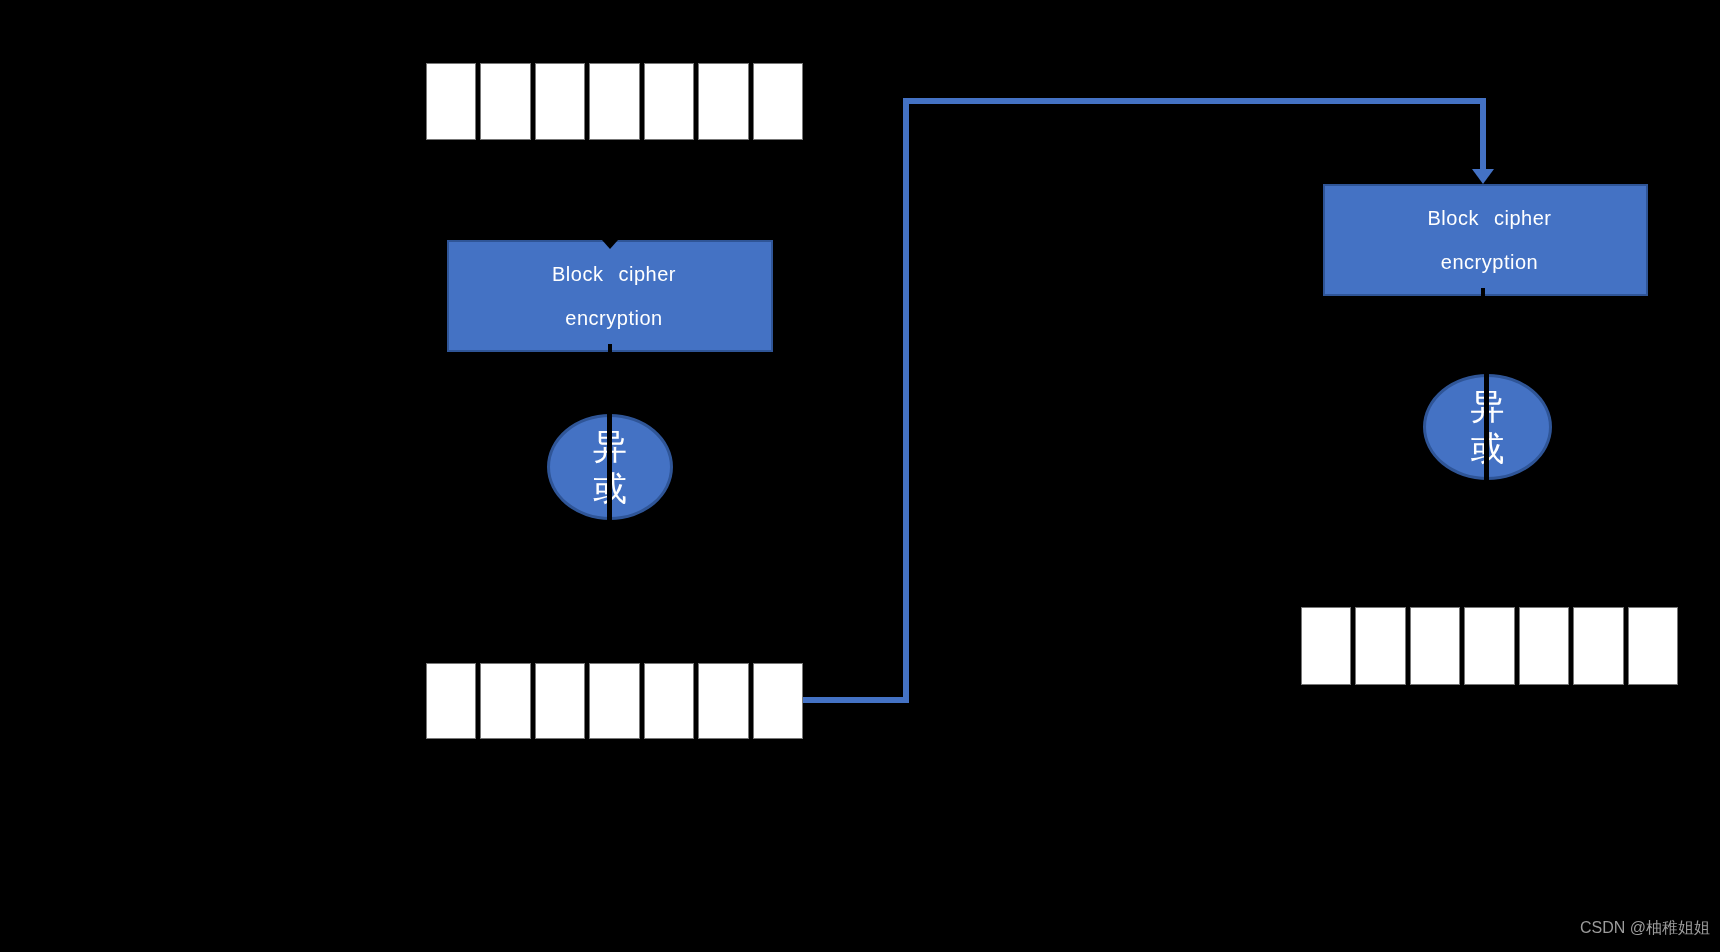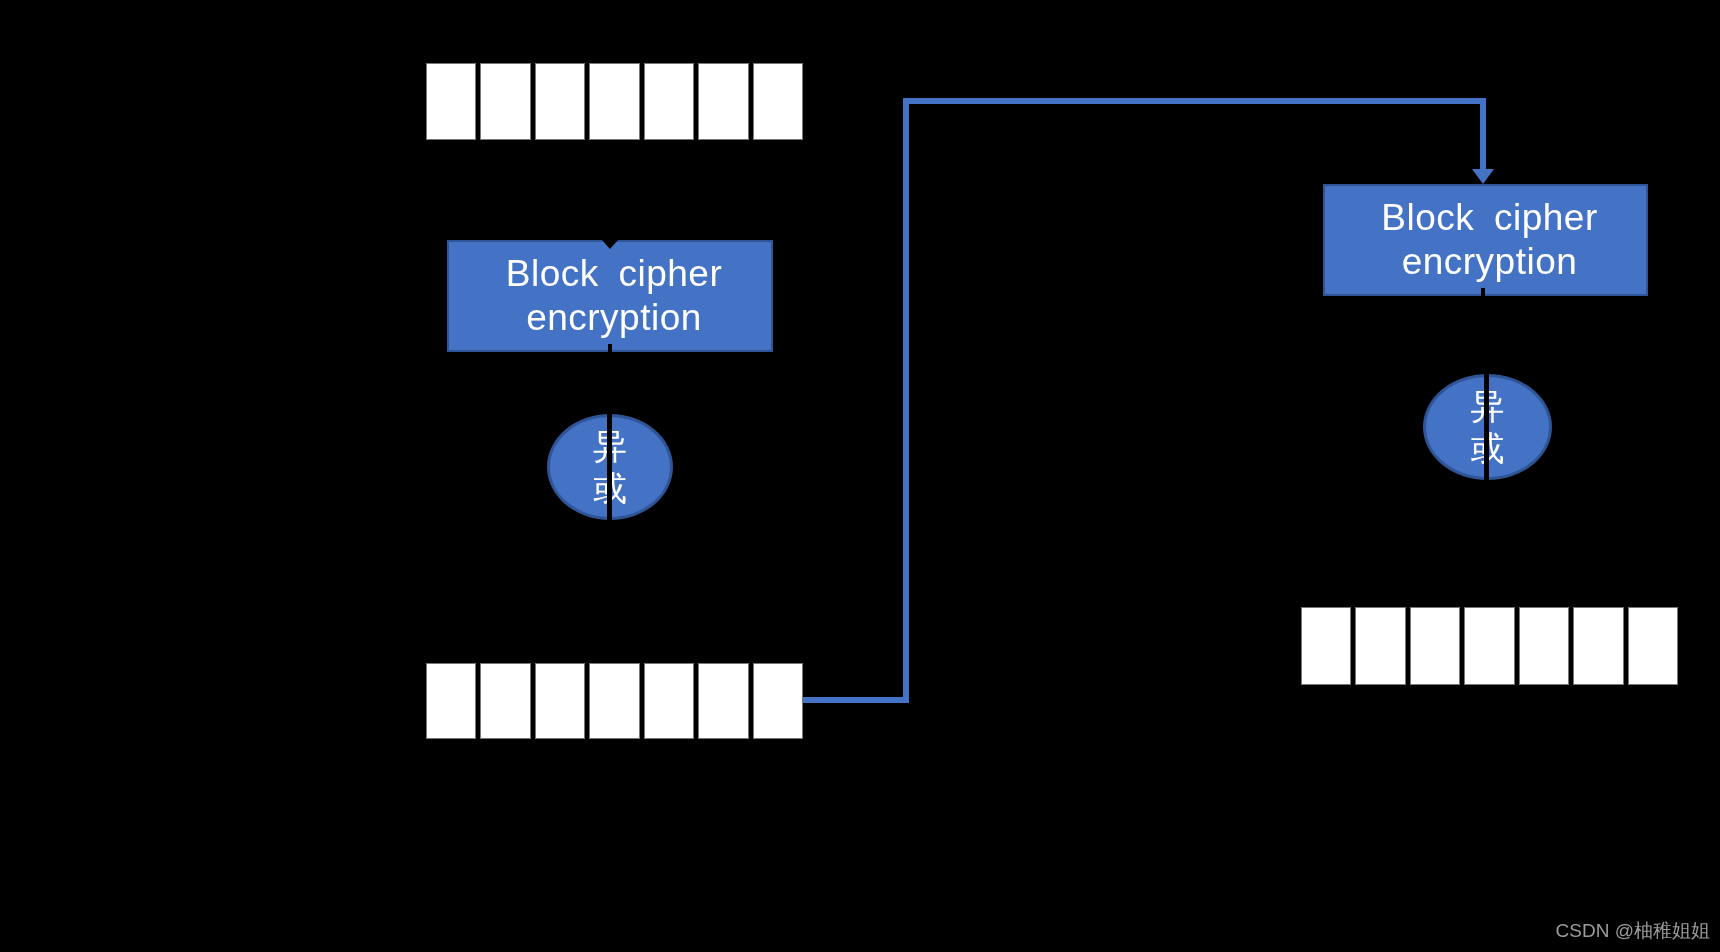--- a/index.html
+++ b/index.html
@@ -28,21 +28,21 @@
   
   .cipher-box {
     background: var(--shape-fill, #4472C4);
     border: 2px solid var(--shape-border, #2F5597);
     box-sizing: border-box;
     color: var(--text-color, #fff);
     display: flex;
     flex-direction: column;
     align-items: center;
     justify-content: center;
-    font-size: 37px;
+    font-size: 20px;
     line-height: 44px;
     word-spacing: 9px;
     letter-spacing: 0.5px;
     text-align: center;
     padding-left: 8px;
   }
 
   
   .xor-ellipse {
     background: var(--shape-fill, #4472C4);
@@ -81,21 +81,21 @@
     border-top: 9px solid var(--hidden-ink, #000);
     z-index: 3;
   }
   .black-line {
     background: var(--hidden-ink, #000);
     z-index: 3;
   }
 
   .watermark {
     color: var(--watermark-color, #9b9b9b);
-    font-size: 19px;
+    font-size: 16px;
     white-space: nowrap;
   }
 </style>
 </head>
 <body>
 
 <div class="abs register" style="left:426px; top:63px; width:377px; height:77px;">
     <div class="cell"></div>
     <div class="cell"></div>
     <div class="cell"></div>

